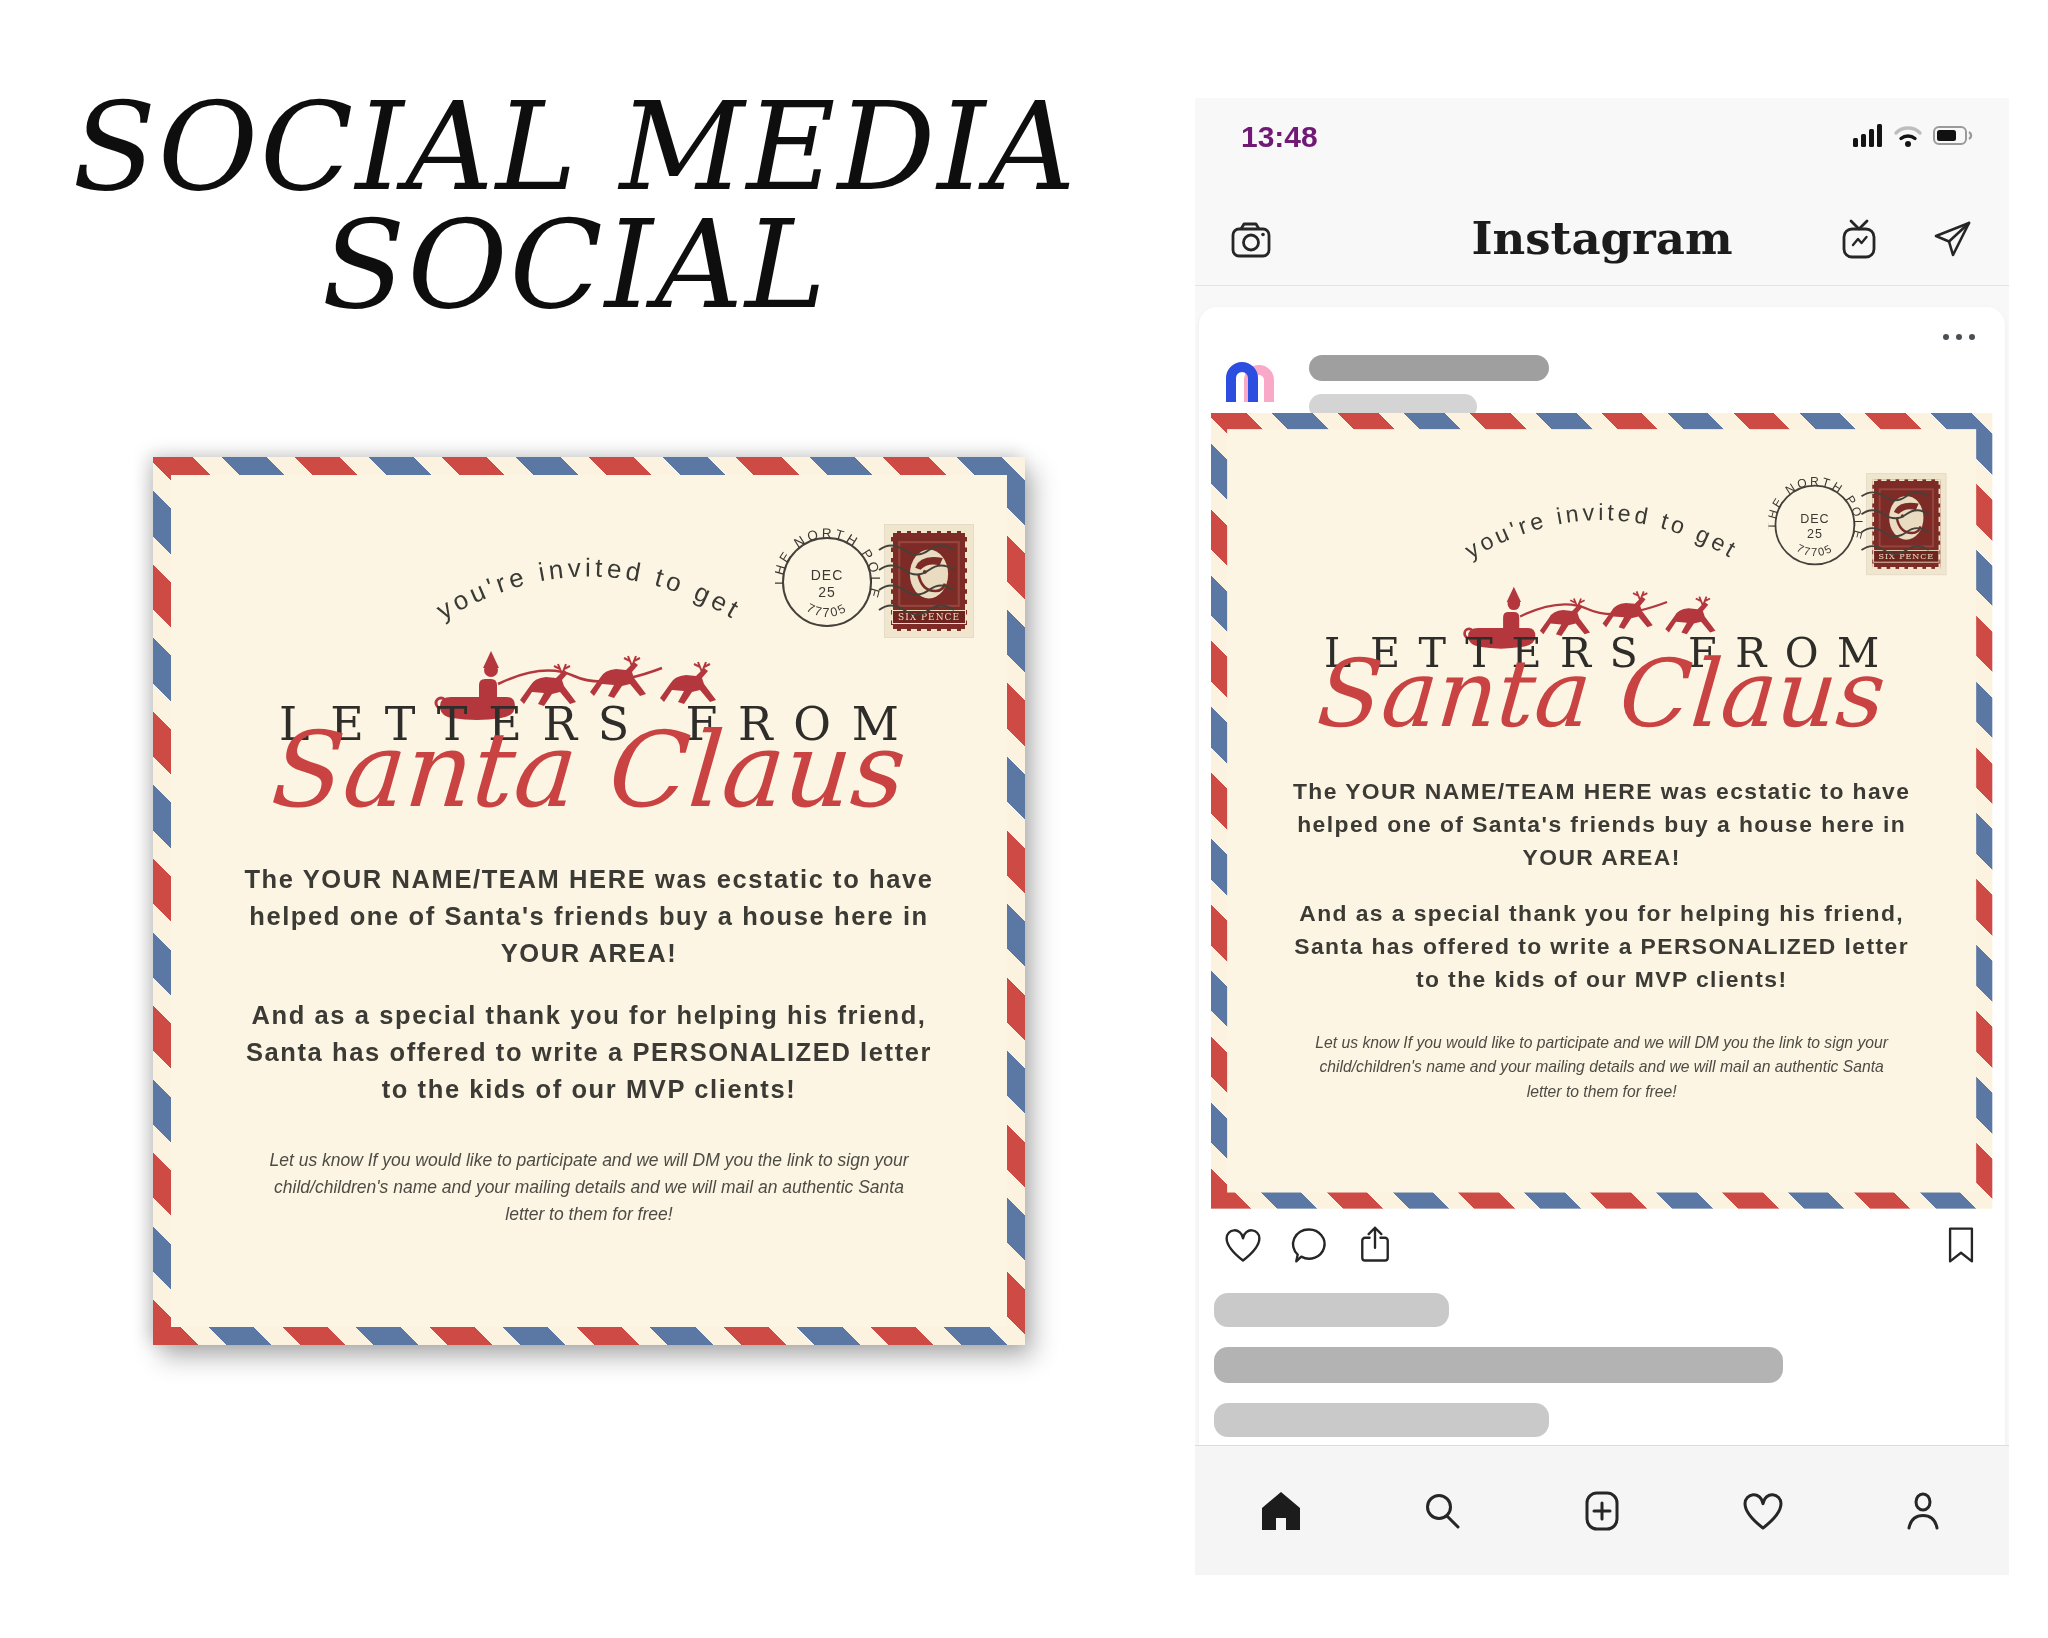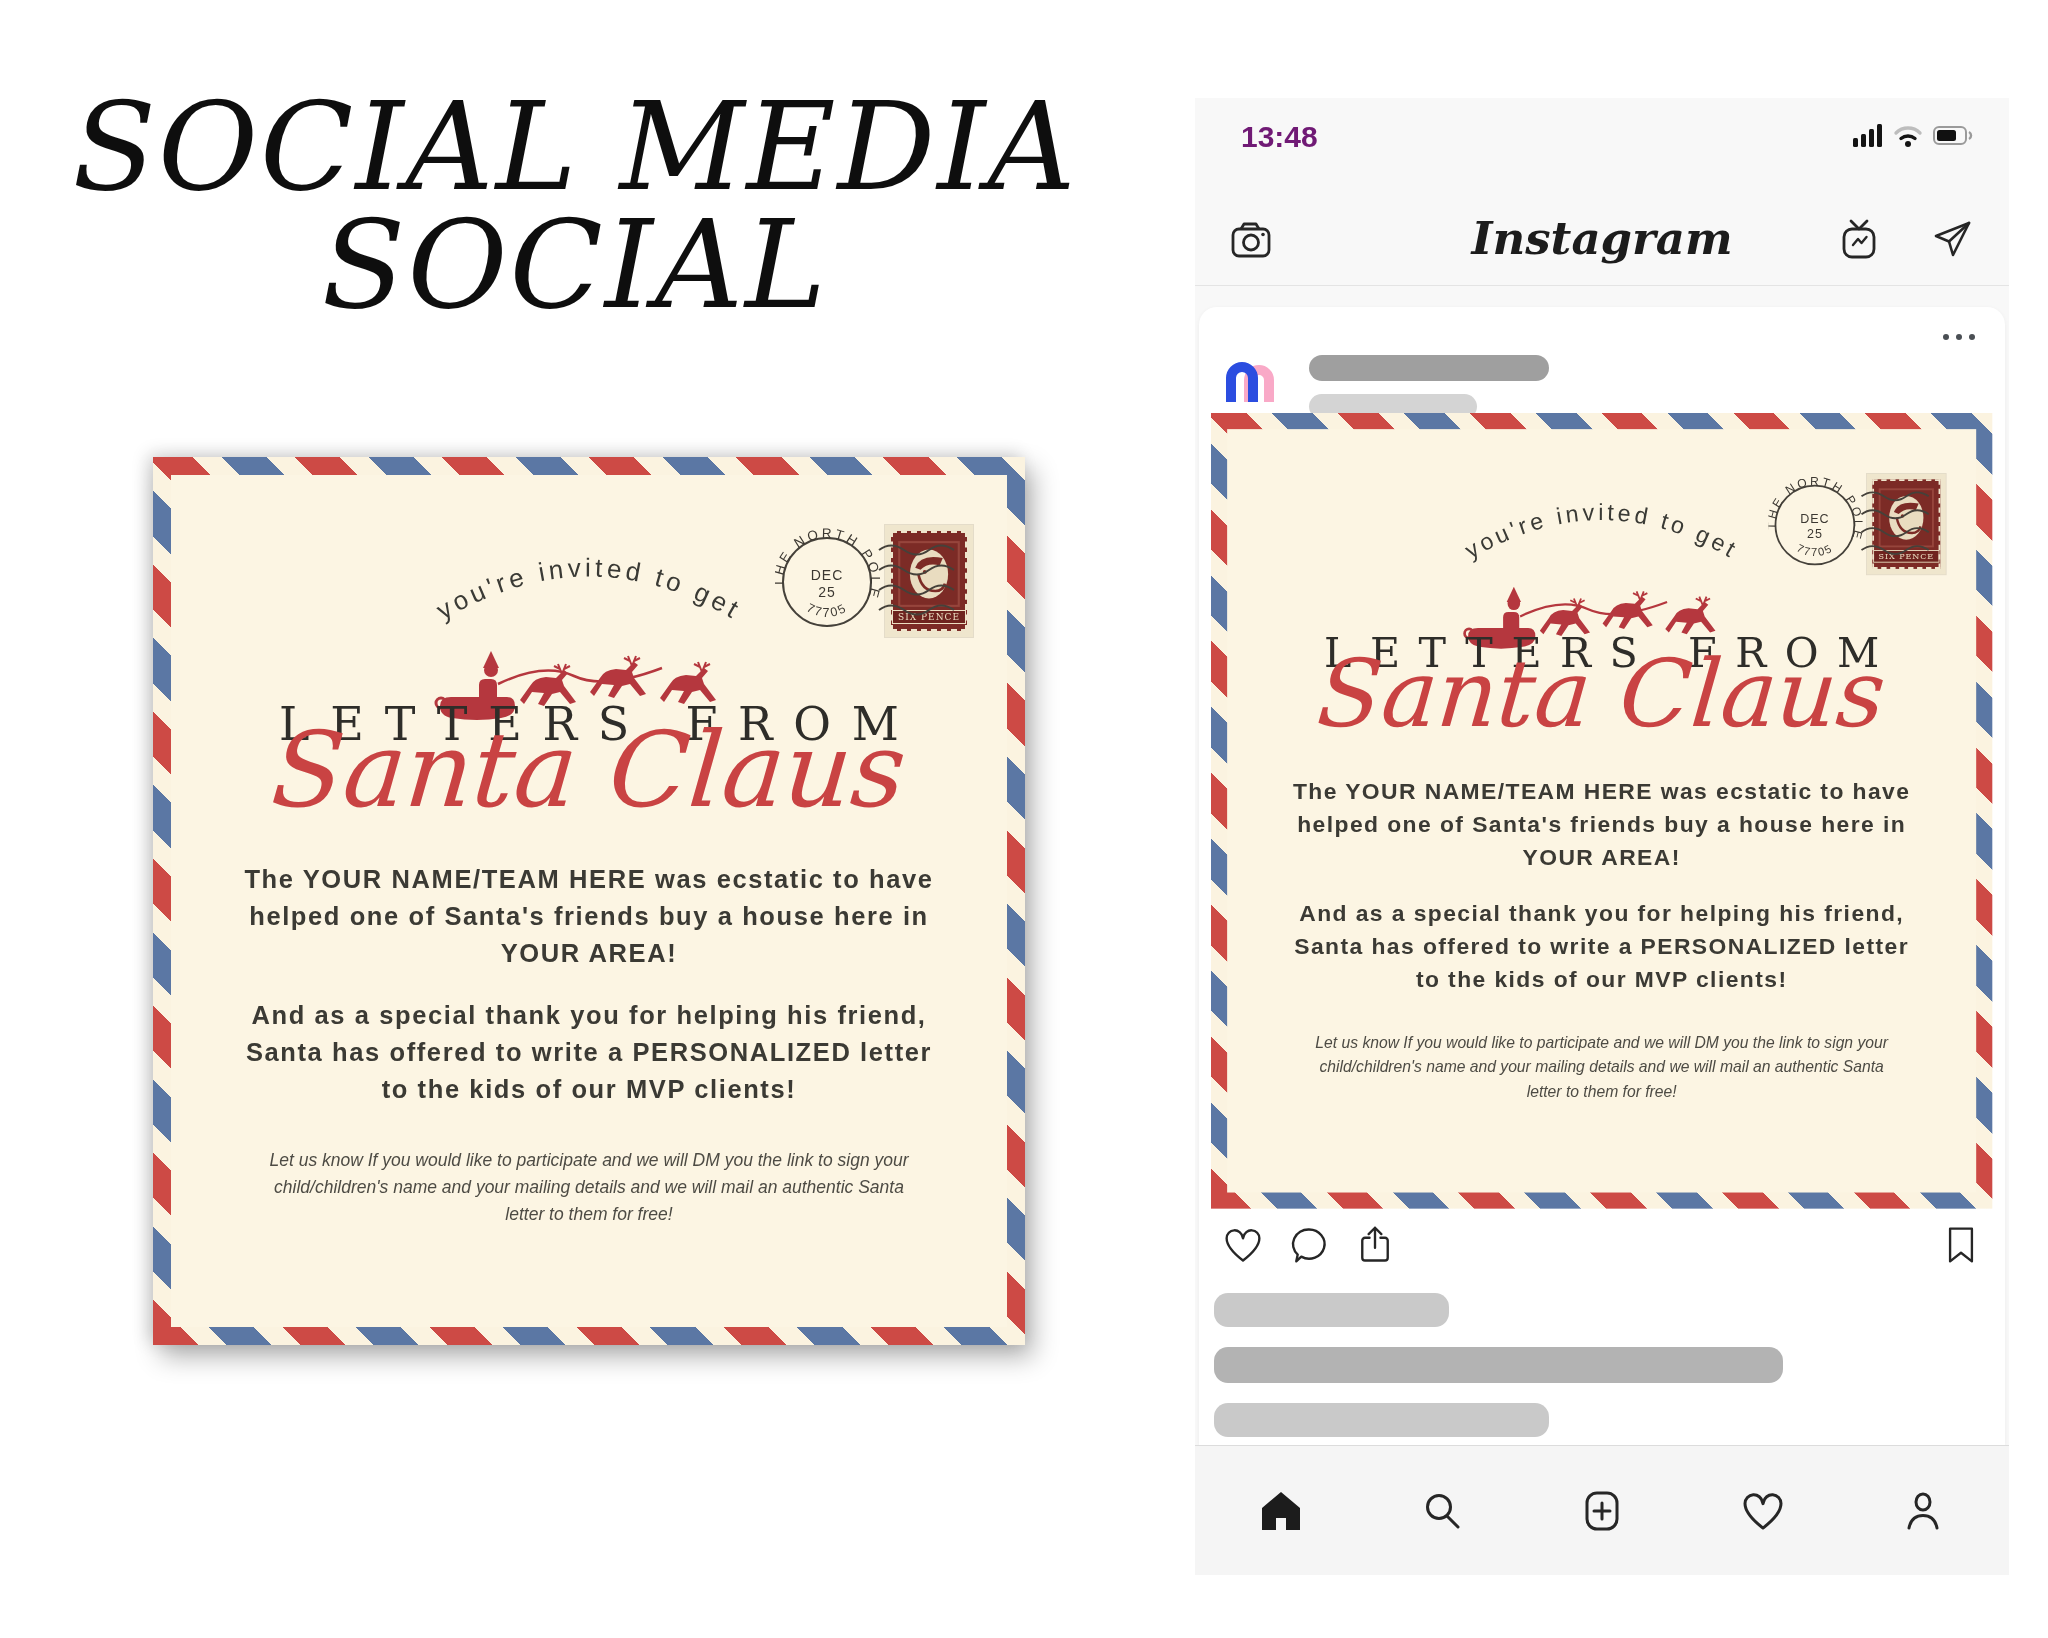--- a/index.html
+++ b/index.html
@@ -49,21 +49,21 @@
           line-height:1.55; color:#4d4b44; }
 
   
   .phone { position:absolute; left:1195px; top:98px; width:814px; height:1477px; background:#f8f8f8; }
   .status-bar { position:absolute; top:20px; left:0; right:0; height:40px; }
   .status-time { position:absolute; left:46px; top:2px; font-size:30px; font-weight:bold; color:#701a75; }
   .status-icons { position:absolute; right:36px; top:6px; display:flex; align-items:center; gap:10px; }
   .ig-header { position:absolute; top:98px; left:0; right:0; height:90px; border-bottom:1px solid #e4e4e4; }
   .cam-icon { position:absolute; left:34px; top:22px; }
   .ig-wordmark { position:absolute; left:0; right:0; top:16px; text-align:center;
-                 font-family:"DejaVu Serif", serif; font-style:italic; font-weight:bold;
+                 font-family:"DejaVu Serif", serif; font-weight:bold;
                  font-size:45px; color:#1c1c1c; }
   .igtv-icon { position:absolute; right:128px; top:22px; }
   .send-icon { position:absolute; right:36px; top:22px; }
 
   .post-card { position:absolute; top:209px; left:4px; right:4px; bottom:130px; background:#ffffff;
                border-radius:18px 18px 0 0; box-shadow:0 1px 4px rgba(0,0,0,.05); }
   .post-header { position:absolute; top:24px; left:24px; right:24px; height:76px; }
   .avatar-svg { position:absolute; left:2px; top:24px; width:52px; height:48px; }
   .ph-bars { position:absolute; left:86px; top:24px; display:flex; flex-direction:column; gap:13px; }
   .bar { border-radius:14px; }

